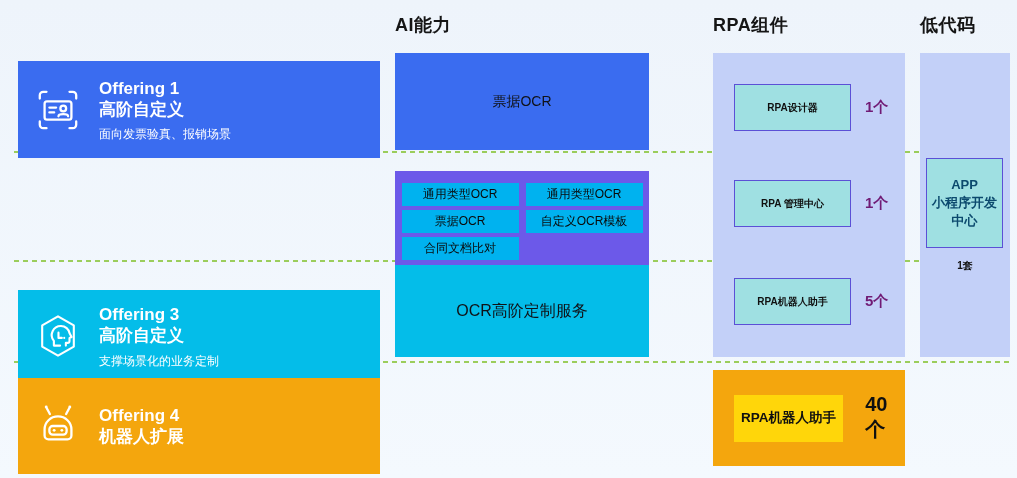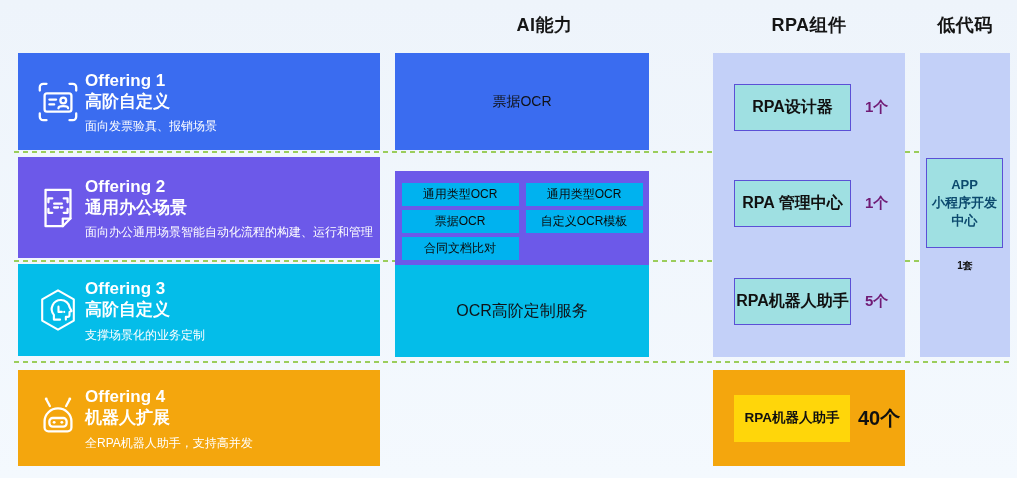--- a/index.html
+++ b/index.html
@@ -2,78 +2,78 @@
 <html><head>
 <meta charset="utf-8">
 <style>
   html,body{margin:0;padding:0;}
   body{font-family:"Liberation Sans","DejaVu Sans",sans-serif;background:#f1f6fc;}
   .stage{position:relative;width:1017px;height:478px;overflow:hidden;
          background:linear-gradient(180deg,#eef4fb 0%,#f4f9fe 100%);}
 
   
   .col-header{position:absolute;top:13px;font-size:18px;font-weight:bold;color:#151515;
-              text-align:center;letter-spacing:.5px;}
+              letter-spacing:.5px;}
   .hd-ai{left:395px;width:299px;}
   .hd-rpa{left:713px;width:192px;}
   .hd-lc{left:920px;width:90px;}
 
   
   .divider{position:absolute;left:14px;width:996px;height:2px;z-index:0;opacity:.85;
            background:repeating-linear-gradient(90deg,#8cc63f 0 5px,transparent 5px 9px);}
   .d1{top:151px}.d2{top:260px}.d3{top:361px}
 
   
   .offering{position:absolute;left:18px;width:362px;display:flex;align-items:center;
-            gap:4px;padding-left:17px;box-sizing:border-box;color:#fff;z-index:1;}
+            gap:18px;padding-left:17px;box-sizing:border-box;color:#fff;z-index:1;margin-top:8px;}
   .o1{top:53px;height:97px;background:#3a6cf0;}
   .o2{top:157px;height:101px;background:#6c59e9;}
-  .o3{top:264px;height:92px;background:#04bde9;}
+  .o3{top:282px;height:92px;background:#04bde9;}
   .o4{top:370px;height:96px;background:#f4a60d;}
   .o-icon{flex:0 0 46px;height:46px;}
   .otitle,.oname{font-size:17px;font-weight:bold;line-height:1.25;}
-  .odesc{font-size:12px;margin-top:7px;line-height:1.2;text-align:right;}
+  .odesc{font-size:12px;margin-top:7px;line-height:1.2;}
 
   
   .aiblock{position:absolute;left:395px;width:254px;display:flex;align-items:center;
            justify-content:center;color:#101217;z-index:1;}
   .a1{top:53px;height:97px;background:#3a6cf0;font-size:14px;}
   .a2{top:157px;height:101px;background:#6c59e9;margin-top:14px;}
   .a3{top:265px;height:92px;background:#04bde9;font-size:16px;}
   .chips{display:grid;grid-template-columns:117px 117px;column-gap:7px;row-gap:4px;}
   .chip{height:23px;background:#00b2ef;color:#0a0a0a;font-size:12px;display:flex;
         align-items:center;justify-content:center;}
 
   
   .rpacol{position:absolute;left:713px;top:53px;width:192px;height:304px;
           background:#c3d0f8;z-index:1;}
   .rparow{position:absolute;left:21px;display:flex;align-items:center;}
   .r1{top:31px}.r2{top:127px}.r3{top:225px}
   .rpabox{width:117px;height:47px;background:#9fe0e2;border:1.5px solid #5b50d6;
           display:flex;align-items:center;justify-content:center;font-weight:bold;
-          font-size:16px;color:#101010;box-sizing:border-box;text-align:center;}
+          font-size:10px;color:#101010;box-sizing:border-box;text-align:center;}
   .rpacount{margin-left:14px;font-weight:bold;font-size:15px;color:#701a75;}
 
   
   .lccol{position:absolute;left:920px;top:53px;width:90px;height:304px;
          background:#c3d0f8;z-index:1;}
   .lcbox{position:absolute;left:6px;top:105px;width:77px;height:90px;background:#9fe0e2;
          border:1.5px solid #5b50d6;display:flex;align-items:center;justify-content:center;
          text-align:center;font-weight:bold;font-size:13px;color:#0c4a6e;
          white-space:pre-line;box-sizing:border-box;line-height:1.4;}
   .lccount{position:absolute;left:0;top:206px;width:90px;text-align:center;
            font-weight:bold;font-size:10px;color:#101010;}
 
   
   .extblock{position:absolute;left:713px;top:370px;width:192px;height:96px;
             background:#f4a60d;z-index:1;display:flex;align-items:center;
             padding-left:21px;box-sizing:border-box;}
   .extbox{width:116px;height:47px;background:#ffd60a;display:flex;align-items:center;
           justify-content:center;font-weight:bold;font-size:13.5px;color:#101010;}
-  .extcount{margin-left:8px;font-weight:bold;font-size:20px;color:#101010;}
+  .extcount{margin-left:22px;font-weight:bold;font-size:20px;color:#101010;}
 </style>
 </head>
 <body>
 
 <div class="stage">
 
   <div class="col-header hd-ai">AI能力</div>
   <div class="col-header hd-rpa">RPA组件</div>
   <div class="col-header hd-lc">低代码</div>
 
@@ -95,40 +95,20 @@
         <path d="M24.5 30.5c0-2.8 10-2.8 10 0"></path>
       </svg>
     </span>
     <div class="otext">
       <div class="otitle">Offering 1</div>
       <div class="oname">高阶自定义</div>
       <div class="odesc">面向发票验真、报销场景</div>
     </div>
   </div>
 
-  <div class="offering o2">
-    <span class="o-icon">
-      <svg width="46" height="46" viewBox="0 0 48 48" fill="none" stroke="#fff" stroke-width="2.4" stroke-linecap="round" stroke-linejoin="round">
-        <path d="M11 5h26v30l-8 8H11z"></path>
-        <path d="M37 35h-8v8"></path>
-        <path d="M18 14h-4v4"></path>
-          <path d="M30 14h4v4"></path>
-        <path d="M14 25v4h4"></path>
-          <path d="M34 25v4h-4"></path>
-        <path d="M20 19.5h8"></path>
-          <path d="M20 23.5h4"></path>
-          <path d="M27 23.5h1.5"></path>
-      </svg>
-    </span>
-    <div class="otext">
-      <div class="otitle">Offering 2</div>
-      <div class="oname">通用办公场景</div>
-      <div class="odesc">面向办公通用场景智能自动化流程的构建、运行和管理</div>
-    </div>
-  </div>
 
   <div class="offering o3">
     <span class="o-icon">
       <svg width="46" height="46" viewBox="0 0 48 48" fill="none" stroke="#fff" stroke-width="2.2" stroke-linecap="round" stroke-linejoin="round">
         <path d="M24 3.5 40.5 13v22L24 44.5 7.5 35V13z"></path>
         <path d="M27 13.5a9.5 9.5 0 0 0-7.3 15.6V34h6.5"></path>
         <path d="M27 13.5a9.3 9.3 0 0 1 9.2 7.9l2 3.6-2.2 1v3.2a2 2 0 0 1-2 2h-1.8V34"></path>
         <path d="M24.5 20.5v5.5h3.5"></path>
         <circle cx="30.5" cy="26" r="1.1" fill="#fff" stroke="none"></circle>
       </svg>
@@ -149,21 +129,20 @@
           <circle cx="36.3" cy="4.2" r="1.5" fill="#fff" stroke="none"></circle>
         <path d="M10 27.5a14 13.5 0 0 1 28 0v6.5a4 4 0 0 1-4 4H14a4 4 0 0 1-4-4z"></path>
         <rect x="15" y="24" width="18" height="9" rx="3.5"></rect>
         <circle cx="20" cy="28.5" r="1.5" fill="#fff" stroke="none"></circle>
         <circle cx="28" cy="28.5" r="1.5" fill="#fff" stroke="none"></circle>
       </svg>
     </span>
     <div class="otext">
       <div class="otitle">Offering 4</div>
       <div class="oname">机器人扩展</div>
-      <div class="odesc">全RPA机器人助手，支持高并发</div>
     </div>
   </div>
 
   <div class="aiblock a1">
     <span>票据OCR</span>
   </div>
 
   <div class="aiblock a2">
     <div class="chips">
       <div class="chip">通用类型OCR</div>

